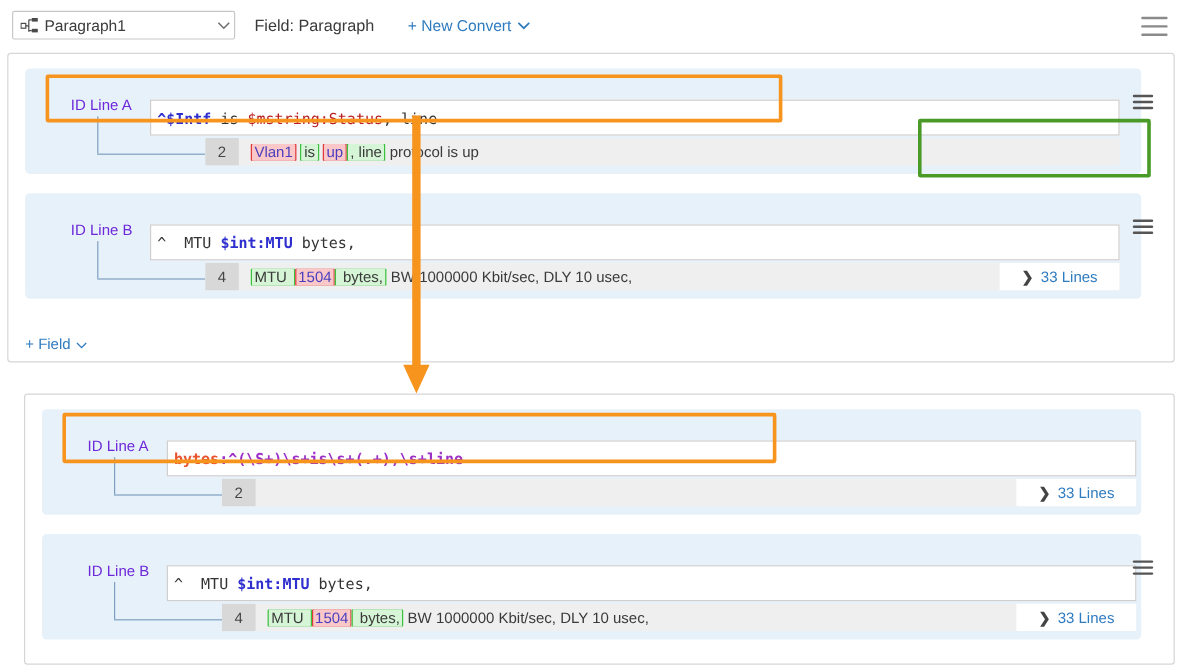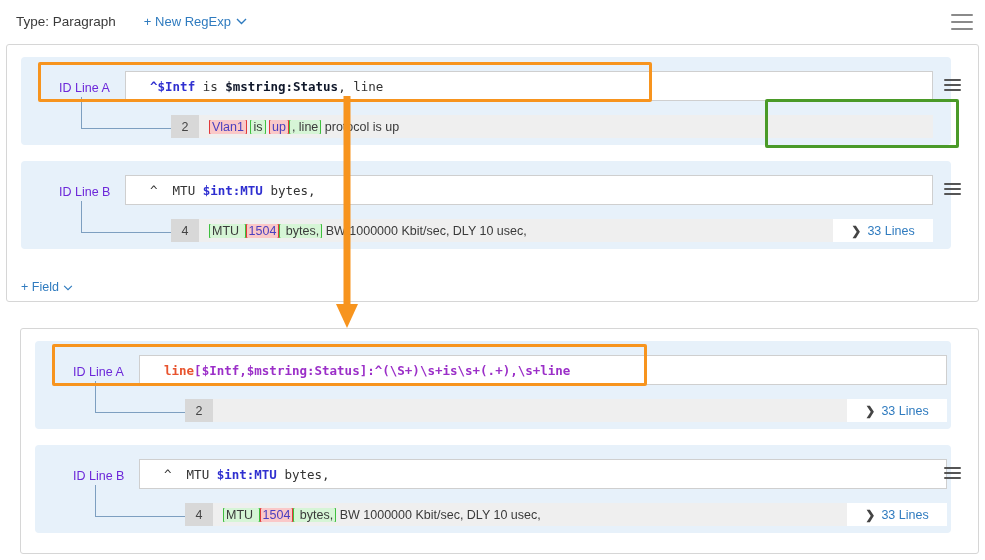--- a/index.html
+++ b/index.html
@@ -65,23 +65,24 @@
   }
   .lbl{
     position:absolute;font-size:12.5px;color:#6d28d9;white-space:nowrap;
   }
   .pat-input{
     position:absolute;box-sizing:border-box;
     background:#fff;border:1px solid #cfcfcf;
     font-family:"DejaVu Sans Mono", monospace;
     font-size:12.5px;
     display:flex;align-items:center;
-    padding-left:24px;
+    padding-left:5px;
     white-space:pre;
     overflow:hidden;
+    margin-top:12px;
   }
   .sample{
     position:absolute;box-sizing:border-box;
     background:#efefef;
     display:flex;align-items:center;
     overflow:hidden;
   }
   .sample-num{
     width:28px;height:100%;background:#d8d8d8;color:#444;
     display:flex;align-items:center;justify-content:center;
@@ -135,44 +136,60 @@
     display:flex;align-items:center;gap:4px;
   }
 </style>
 </head>
 <body>
 
 <div class="app">
 
   <div class="toolbar">
 
-
-    <div class="type-label">Type: Paragraph</div>
+    <div class="select-box">
+      <span class="node-icon">
+        <svg width="15" height="15" viewBox="0 0 15 15">
+          <rect x="0.5" y="5.5" width="4" height="4" fill="none" stroke="#4a4a4a"></rect>
+          <rect x="9.5" y="1" width="5" height="3" fill="#4a4a4a"></rect>
+          <rect x="9.5" y="10" width="5" height="3" fill="#4a4a4a"></rect>
+          <path d="M4.5 7.5 H7 M7 2.5 V12.5 M7 2.5 H9.5 M7 11.5 H9.5" stroke="#4a4a4a" fill="none" stroke-width="1"></path>
+        </svg>
+      </span>
+      <span class="select-label">Paragraph1</span>
+      <span class="caret">
+        <svg width="11" height="7" viewBox="0 0 11 7">
+            <path d="M1 1 L5.5 5.5 L10 1" stroke="#6e6e6e" stroke-width="1.3" fill="none"></path>
+          </svg>
+      </span>
+    </div>
+
+    <div class="type-label">Field: Paragraph</div>
 
     <div class="new-pattern">
-      <span>+ New RegExp</span>
+      <span>+ New Convert</span>
       <span class="caret">
         <svg width="11" height="7" viewBox="0 0 11 7">
             <path d="M1 1 L5.5 5.5 L10 1" stroke="#2f7bbf" stroke-width="1.4" fill="none"></path>
           </svg>
       </span>
     </div>
   </div>
 
   <div class="hamburger-top">
     <i></i>
       <i></i>
       <i></i>
   </div>
 
   <div class="panel" id="panel-top">
 
     <div class="card" style="left:14px;top:12px;width:930px;height:88px;">
       <div class="lbl" style="left:38px;top:24px;">ID Line A</div>
-      <div class="pat-input" id="ta-pat-0" style="left:104px;top:14px;width:808px;height:30px;"><span style="color: rgb(47, 47, 208); font-weight: bold;">^$Intf</span><span style="color: rgb(51, 51, 51);"> is </span><span style="color: #0f172a; font-weight: bold;">$mstring:Status</span><span style="color: rgb(51, 51, 51);">, line</span></div>
+      <div class="pat-input" id="ta-pat-0" style="left:104px;top:14px;width:808px;height:30px;"><span style="color: rgb(47, 47, 208); font-weight: bold;">^$Intf</span><span style="color: rgb(51, 51, 51);"> is </span><span style="color: #b91c1c; font-weight: normal;">$mstring:Status</span><span style="color: rgb(51, 51, 51);">, line</span></div>
       <div class="elbow" style="left:60px;top:40px;width:90px;height:32px;">
         <div class="v" style="height:31px;"></div>
         <div class="h" style="top:31px;width:90px;"></div>
       </div>
       <div class="sample" style="left:150px;top:58px;width:762px;height:23px;">
         <div class="sample-num">2</div>
         <div class="sample-text" id="ts-smp-0"><span class="tok tok-red">Vlan1</span><span> </span><span class="tok tok-green">is</span><span> </span><span class="tok tok-red">up</span><span class="tok tok-green">, line</span><span> protocol is up</span></div>
       </div>
       <div class="hamburger-row" style="left:923px;top:22px;">
           <i></i>
@@ -210,21 +227,21 @@
             <path d="M1 1 L5.5 5.5 L10 1" stroke="#2f7bbf" stroke-width="1.3" fill="none"></path>
           </svg>
       </span>
     </div>
   </div>
 
   <div class="panel" id="panel-bottom">
 
     <div class="card" style="left:14px;top:12px;width:916px;height:88px;">
       <div class="lbl" style="left:38px;top:24px;">ID Line A</div>
-      <div class="pat-input" id="ba-pat-0" style="left:104px;top:14px;width:808px;height:30px;"><span style="color: rgb(232, 84, 46); font-weight: bold;">line</span><span style="color: rgb(155, 47, 200); font-weight: bold;">[$Intf,$mstring:Status]</span><span style="color: rgb(155, 47, 200); font-weight: bold;">:^(\S+)\s+is\s+(.+),\s+line</span></div>
+      <div class="pat-input" id="ba-pat-0" style="left:104px;top:14px;width:808px;height:30px;"><span style="color: rgb(232, 84, 46); font-weight: bold;">bytes</span><span style="color: rgb(155, 47, 200); font-weight: bold;">:^(\S+)\s+is\s+(.+),\s+line</span></div>
       <div class="elbow" style="left:60px;top:40px;width:90px;height:32px;">
         <div class="v" style="height:31px;"></div>
         <div class="h" style="top:31px;width:90px;"></div>
       </div>
       <div class="sample" style="left:150px;top:58px;width:762px;height:23px;">
         <div class="sample-num">2</div>
         <div class="lines-badge" style="right:0;top:0;width:100px;">
           <span class="chev">❯</span>
           <span>33 Lines</span>
         </div>

